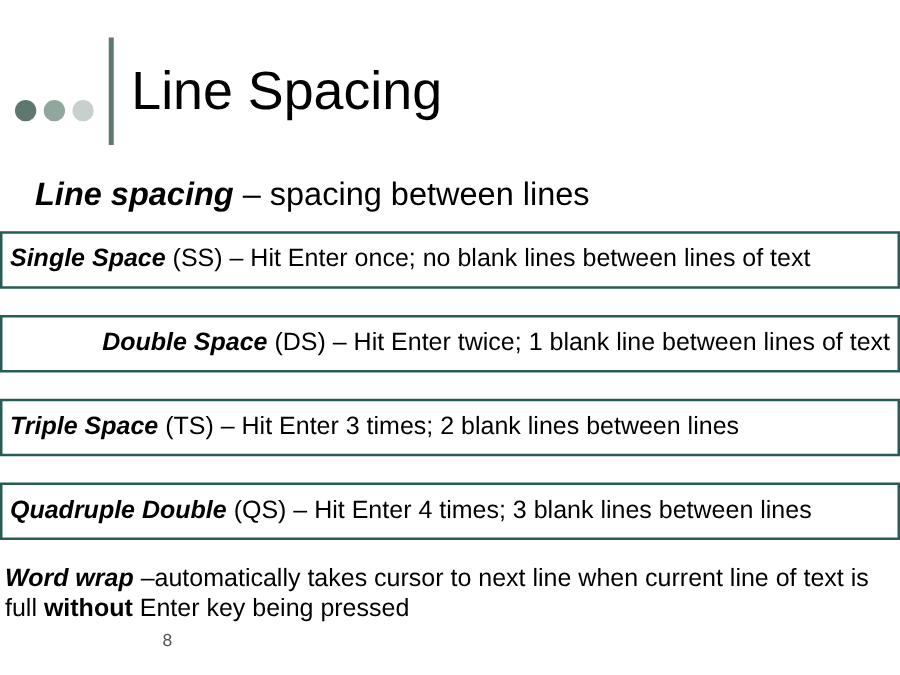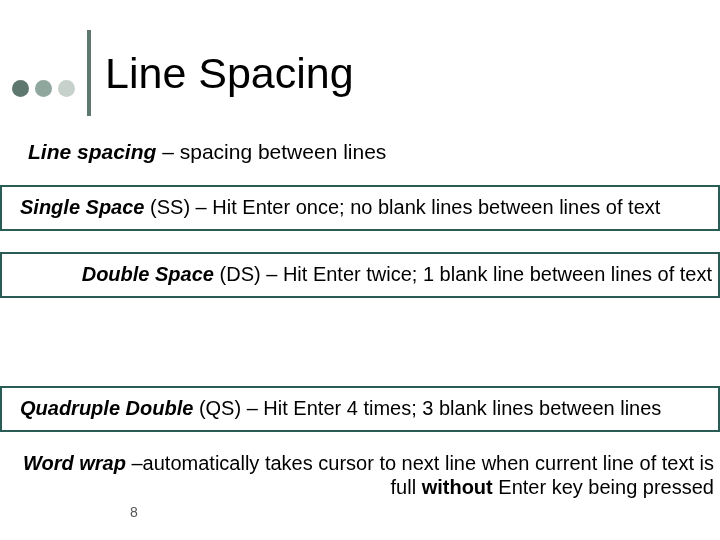--- a/index.html
+++ b/index.html
@@ -51,50 +51,49 @@
     font-weight: 400;
     letter-spacing: 0px;
     color: #000;
     white-space: nowrap;
   }
 
   .subtitle {
     position: absolute;
     top: 140px;
     left: 28px;
-    font-size: 21px;
+    font-size: 26px;
   }
   .subtitle .term { font-weight: bold; font-style: italic; }
 
   
   .box {
     position: absolute;
     left: 0px;
     right: 0px;
     border: 2px solid #2a5c56;
-    padding: 8px 6px 10px 18px;
+    padding: 8px 6px 10px 6px;
     font-size: 20px;
     line-height: 1.2;
     box-sizing: border-box;
   }
   .box .term { font-weight: bold; font-style: italic; }
 
   .box1 { top: 185px; }
   .box2 { top: 252px; text-align: right; }
   .box3 { top: 319px; }
   .box4 { top: 386px; }
 
   .footer {
     position: absolute;
     left: 4px;
     right: 6px;
     top: 452px;
     font-size: 20px;
     line-height: 1.18;
-    text-align: right;
   }
   .footer .term { font-weight: bold; font-style: italic; }
   .footer .kw { font-weight: bold; }
 
   .page-num {
     position: absolute;
     left: 130px;
     top: 504px;
     font-size: 14px;
     color: #555;
@@ -118,20 +117,23 @@
   <div class="subtitle">
     <span class="term">Line spacing</span><span> – spacing between lines</span>
   </div>
 
   <div class="box box1">
     <span class="term">Single Space</span><span> (SS) – </span><span>Hit Enter once; no blank lines between lines of text</span>
   </div>
   <div class="box box2">
     <span class="term">Double Space</span><span> (DS) – </span><span>Hit Enter twice; 1 blank line between lines of text</span>
   </div>
+  <div class="box box3">
+    <span class="term">Triple Space</span><span> (TS) – </span><span>Hit Enter 3 times; 2 blank lines between lines</span>
+  </div>
   <div class="box box4">
     <span class="term">Quadruple Double</span><span> (QS) – </span><span>Hit Enter 4 times; 3 blank lines between lines</span>
   </div>
 
   <div class="footer">
     <span class="term">Word wrap</span><span> –automatically takes cursor to next line when current line of text is full </span><span class="kw">without</span><span> Enter key being pressed</span>
   </div>
 
   <div class="page-num">8</div>
 

